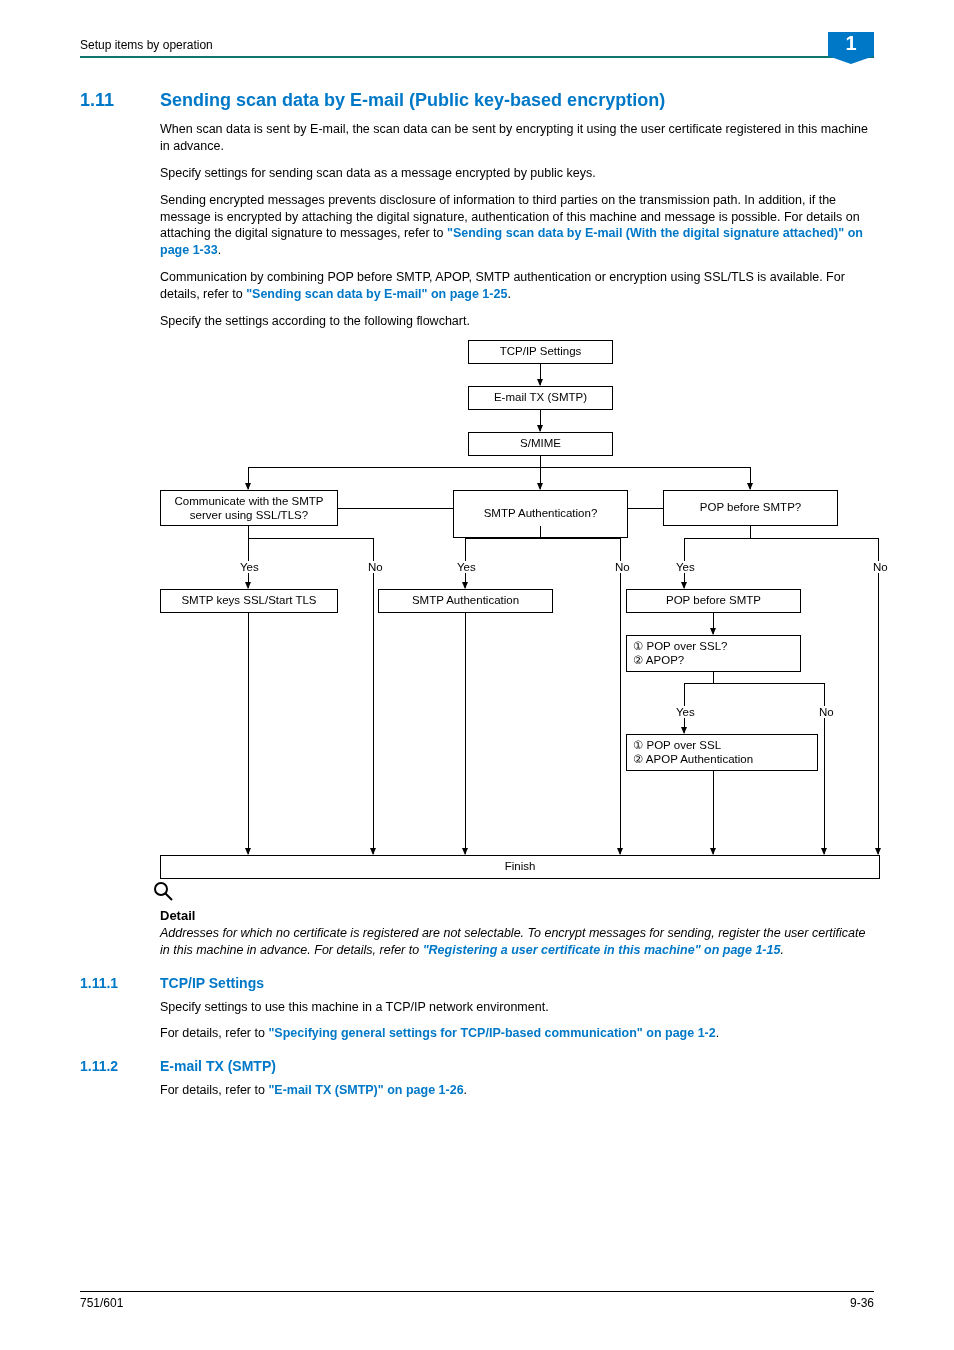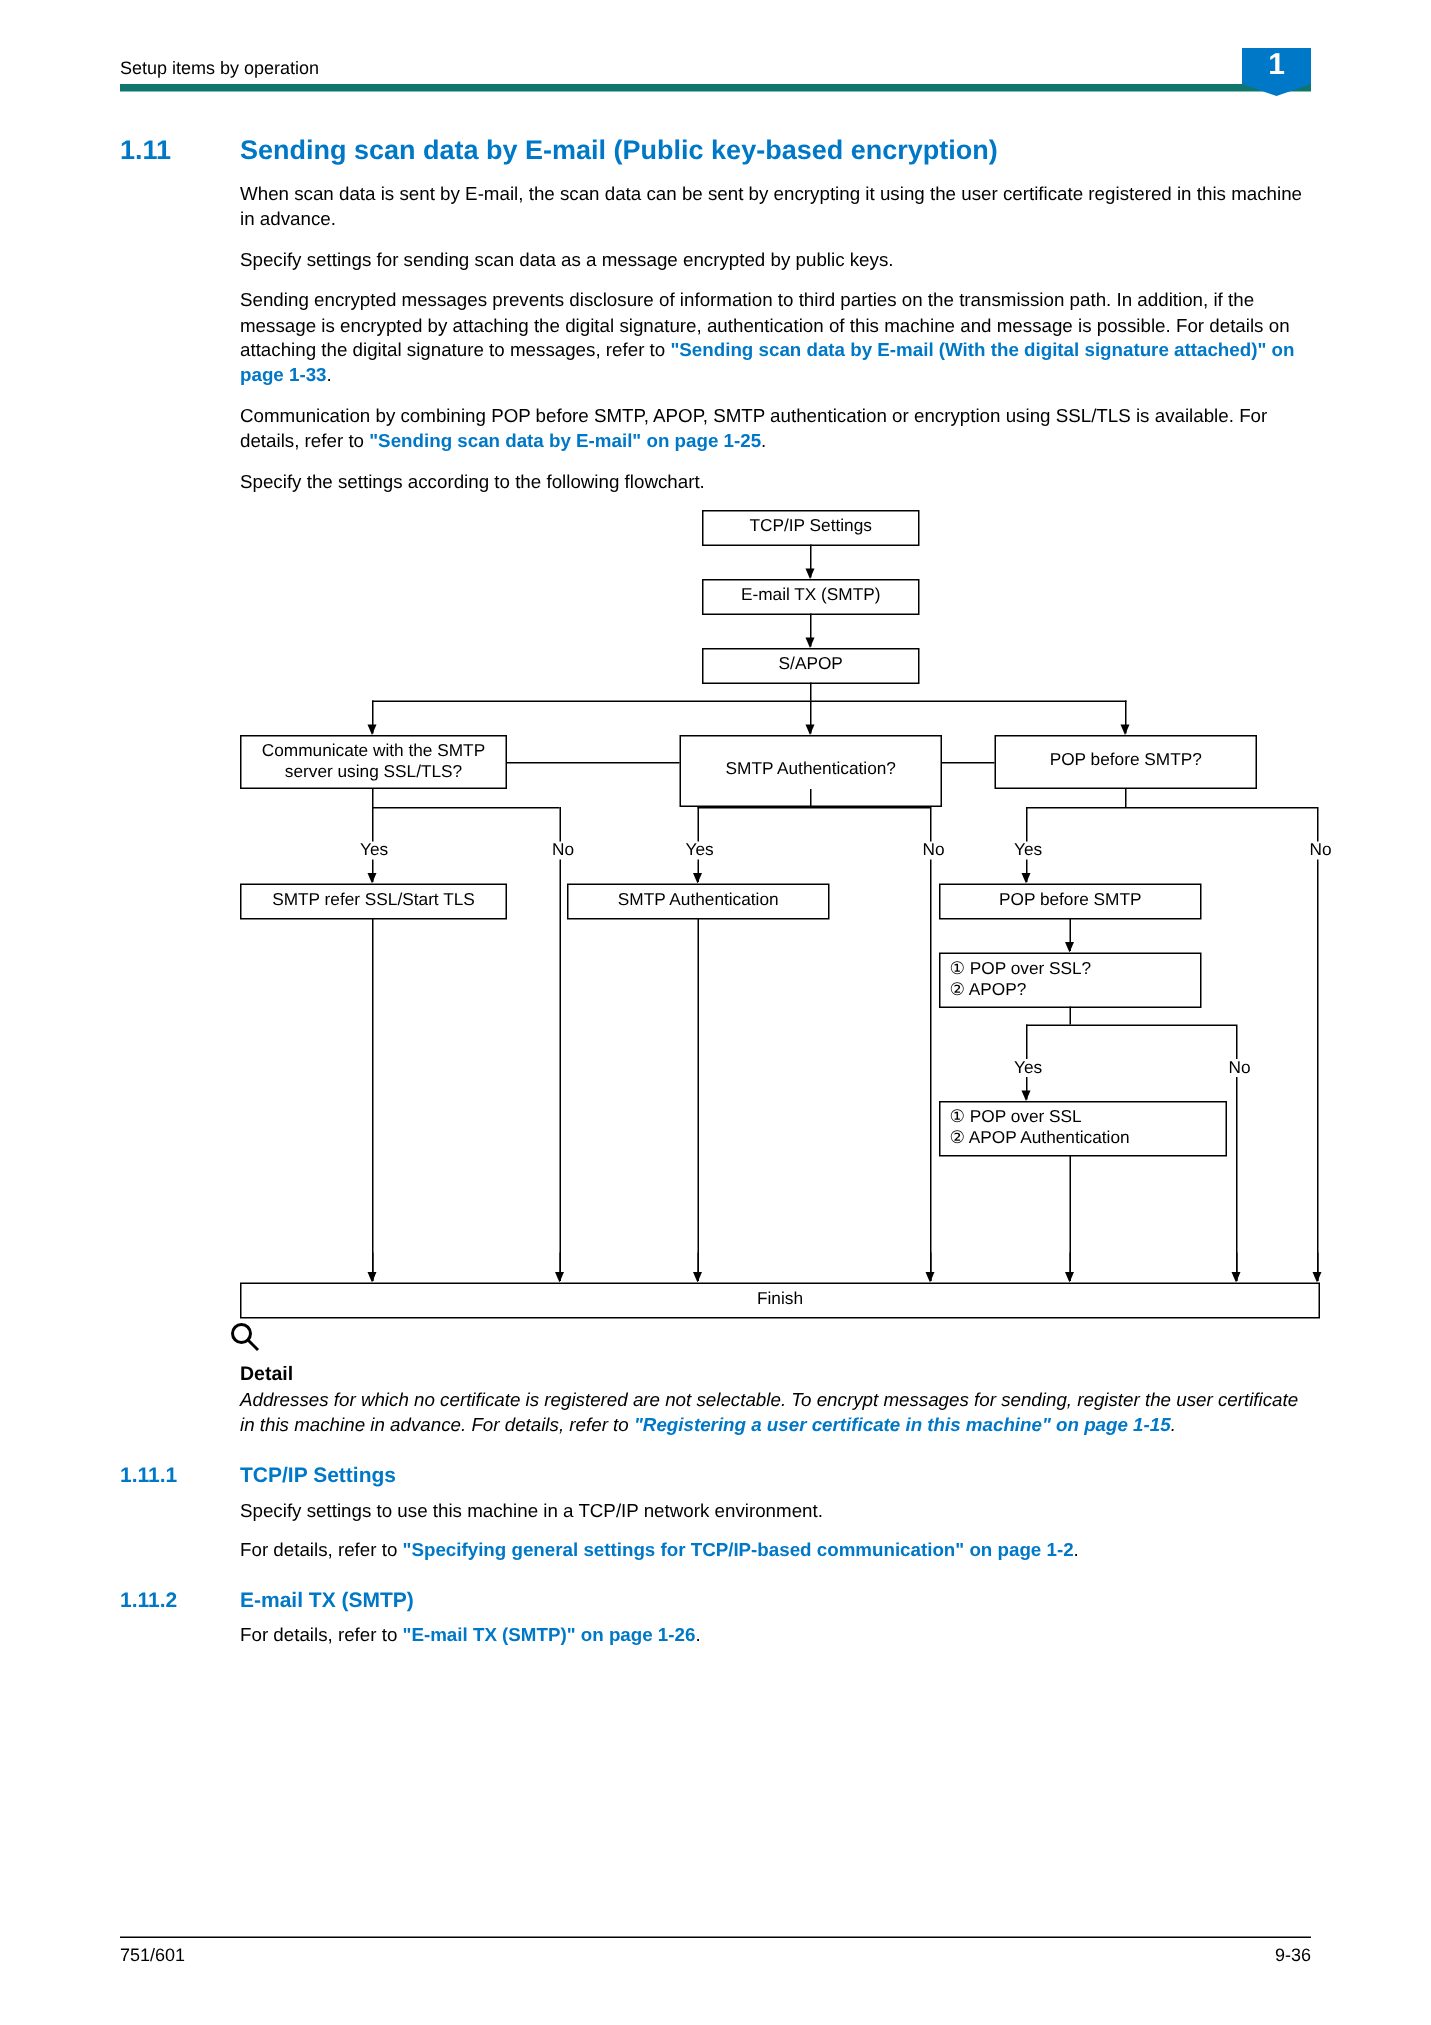--- a/index.html
+++ b/index.html
@@ -17,21 +17,21 @@
     width: 954px;
     height: 1350px;
     box-sizing: border-box;
   }
   .header {
     position: absolute;
     top: 28px;
     left: 80px;
     right: 80px;
     height: 28px;
-    border-bottom: 5px solid #0f766e;
+    border-bottom: 2px solid #0f766e;
     display: flex;
     align-items: flex-end;
     justify-content: space-between;
   }
   .header-text {
     font-size: 12px;
     padding-bottom: 4px;
   }
   .tab {
     position: relative;
@@ -165,21 +165,21 @@
       <span>Communication by combining POP before SMTP, APOP, SMTP authentication or encryption using SSL/TLS is available. For details, refer to </span><span class="link">"Sending scan data by E-mail" on page 1-25</span><span>.</span>
     </div>
     <div class="p">Specify the settings according to the following flowchart.</div>
 
     <div class="flow">
 
       <div class="box" style="left:308px;top:0px;width:145px;">TCP/IP Settings</div>
       <div class="vline arrowdown" style="left:380px;top:23px;height:22px;"></div>
       <div class="box" style="left:308px;top:46px;width:145px;">E-mail TX (SMTP)</div>
       <div class="vline arrowdown" style="left:380px;top:69px;height:22px;"></div>
-      <div class="box" style="left:308px;top:92px;width:145px;">S/APOP</div>
+      <div class="box" style="left:308px;top:92px;width:145px;">S/MIME</div>
       <div class="vline" style="left:380px;top:115px;height:12px;"></div>
       <div class="hline" style="left:88px;top:127px;width:503px;"></div>
       <div class="vline arrowdown" style="left:88px;top:127px;height:22px;"></div>
       <div class="vline arrowdown" style="left:380px;top:127px;height:22px;"></div>
       <div class="vline arrowdown" style="left:590px;top:127px;height:22px;"></div>
 
       <div class="box" style="left:0px;top:150px;width:178px;height:36px;">Communicate with the SMTP server using SSL/TLS?</div>
       <div class="box" style="left:293px;top:150px;width:175px;height:48px;display:flex;align-items:center;justify-content:center;">SMTP Authentication?</div>
       <div class="box" style="left:503px;top:150px;width:175px;height:36px;display:flex;align-items:center;justify-content:center;">POP before SMTP?</div>
 
@@ -201,21 +201,21 @@
       <span class="lbl" style="left:295px;top:221px;">Yes</span>
       <span class="lbl" style="left:453px;top:221px;">No</span>
 
       <div class="vline" style="left:590px;top:186px;height:12px;"></div>
       <div class="hline" style="left:524px;top:198px;width:194px;"></div>
       <div class="vline arrowdown" style="left:524px;top:198px;height:50px;"></div>
       <div class="vline" style="left:718px;top:198px;height:316px;"></div>
       <span class="lbl" style="left:514px;top:221px;">Yes</span>
       <span class="lbl" style="left:711px;top:221px;">No</span>
 
-      <div class="box" style="left:0px;top:249px;width:178px;">SMTP refer SSL/Start TLS</div>
+      <div class="box" style="left:0px;top:249px;width:178px;">SMTP keys SSL/Start TLS</div>
       <div class="box" style="left:218px;top:249px;width:175px;">SMTP Authentication</div>
       <div class="box" style="left:466px;top:249px;width:175px;">POP before SMTP</div>
 
       <div class="vline" style="left:88px;top:272px;height:242px;"></div>
       <div class="vline" style="left:305px;top:272px;height:242px;"></div>
 
       <div class="vline arrowdown" style="left:553px;top:272px;height:22px;"></div>
       <div class="box" style="left:466px;top:295px;width:175px;text-align:left;">
         <span class="circ">① POP over SSL?</span><br>
         <span class="circ">② APOP?</span>

